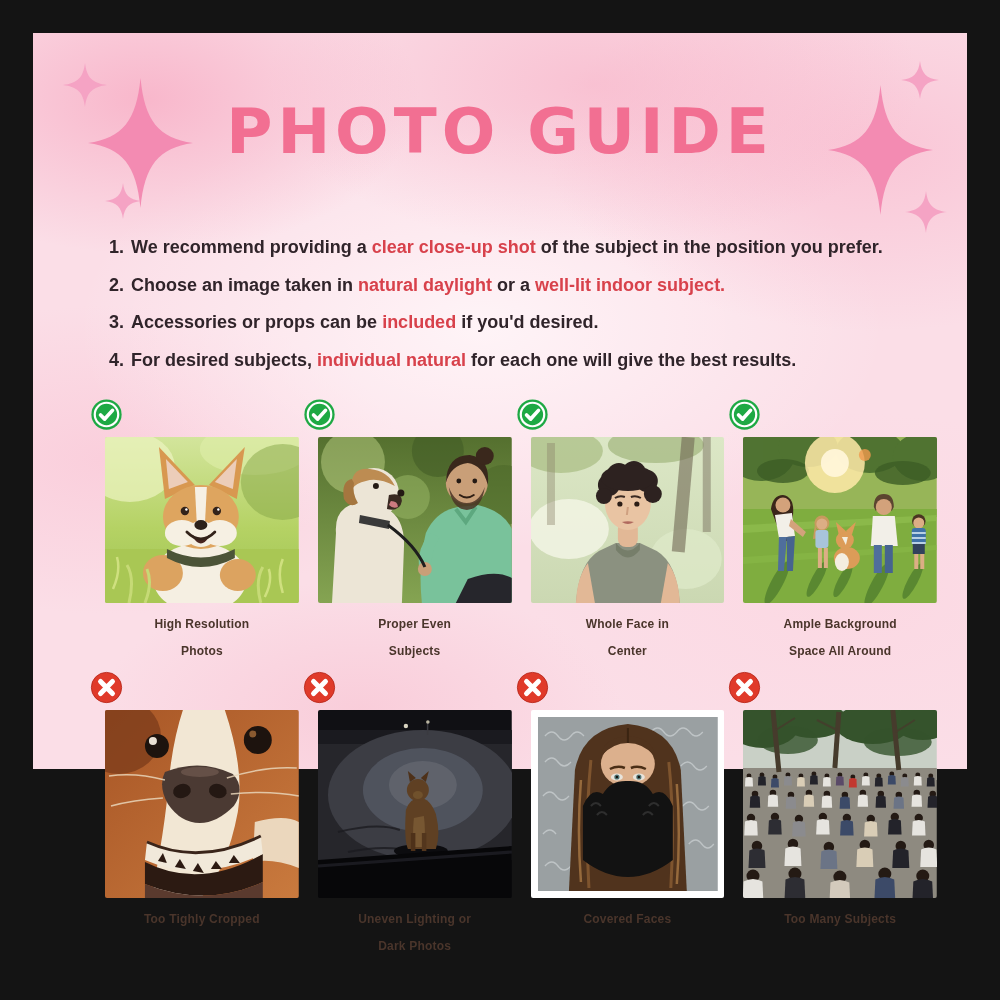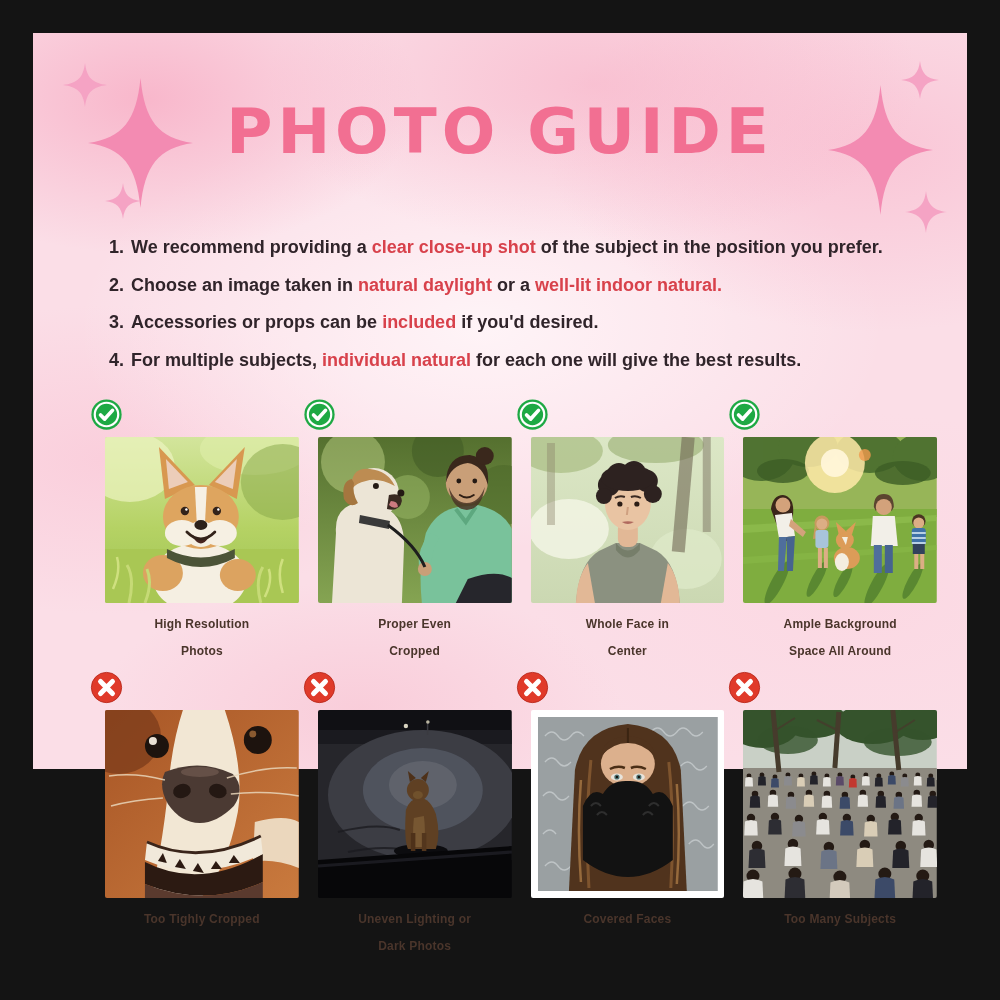--- a/index.html
+++ b/index.html
@@ -86,27 +86,27 @@
       </svg>
   </div>
 
   <div class="title">PHOTO GUIDE</div>
 
   <div class="tips">
     <div class="tip">
       <span class="num">1.</span><span>We recommend providing a </span><span class="hl">clear close-up shot</span><span> of the subject in the position you prefer.</span>
     </div>
     <div class="tip">
-      <span class="num">2.</span><span>Choose an image taken in </span><span class="hl">natural daylight</span><span> or a </span><span class="hl">well-lit indoor natural.</span>
+      <span class="num">2.</span><span>Choose an image taken in </span><span class="hl">natural daylight</span><span> or a </span><span class="hl">well-lit indoor subject.</span>
     </div>
     <div class="tip">
       <span class="num">3.</span><span>Accessories or props can be </span><span class="hl">included</span><span> if you'd desired.</span>
     </div>
     <div class="tip">
-      <span class="num">4.</span><span>For multiple subjects, </span><span class="hl">individual natural</span><span> for each one will give the best results.</span>
+      <span class="num">4.</span><span>For desired subjects, </span><span class="hl">individual natural</span><span> for each one will give the best results.</span>
     </div>
   </div>
 
   <div class="row row-good">
 
     <div class="card">
       <span class="badge">
         <svg viewBox="0 0 36 36">
             <circle cx="18" cy="18" r="16.5" fill="#1ea944"></circle>
             <circle cx="18" cy="18" r="12.8" fill="none" stroke="#fff" stroke-width="2.4"></circle>
@@ -197,21 +197,21 @@
           <path d="M71 58 Q84 55 84 64 Q82 75 69 72 Z" fill="#3a2a22"></path>
           <path d="M73 64 Q80 64 80 70 Q75 72 71 68 Z" fill="#cc7a80"></path>
           <circle cx="83" cy="56" r="3.5" fill="#241a14"></circle>
           <circle cx="58" cy="49" r="3" fill="#241a14"></circle>
           <path d="M42 78 L72 84 L71 92 L41 86 Z" fill="#3a3a3a"></path>
           <path d="M70 88 C 92 104 102 118 107 130" stroke="#1e1e1e" stroke-width="3" fill="none"></path>
         </svg>
       </div>
       <div class="caption">
         <div class="cap-line">Proper Even</div>
-        <div class="cap-line">Cropped</div>
+        <div class="cap-line">Subjects</div>
       </div>
     </div>
 
     <div class="card">
       <span class="badge">
         <svg viewBox="0 0 36 36">
             <circle cx="18" cy="18" r="16.5" fill="#1ea944"></circle>
             <circle cx="18" cy="18" r="12.8" fill="none" stroke="#fff" stroke-width="2.4"></circle>
             <path d="M11.5 18.5 L16 23 L24.5 13.5" stroke="#fff" stroke-width="4" fill="none" stroke-linecap="round" stroke-linejoin="round"></path>
           </svg>

